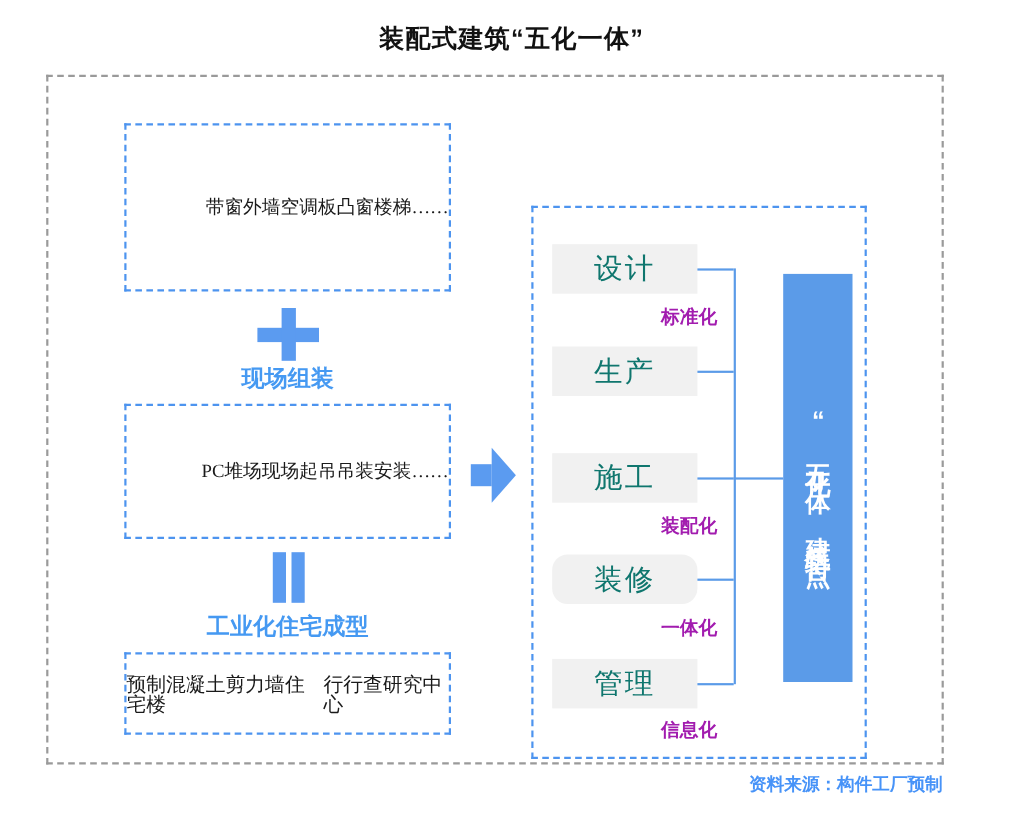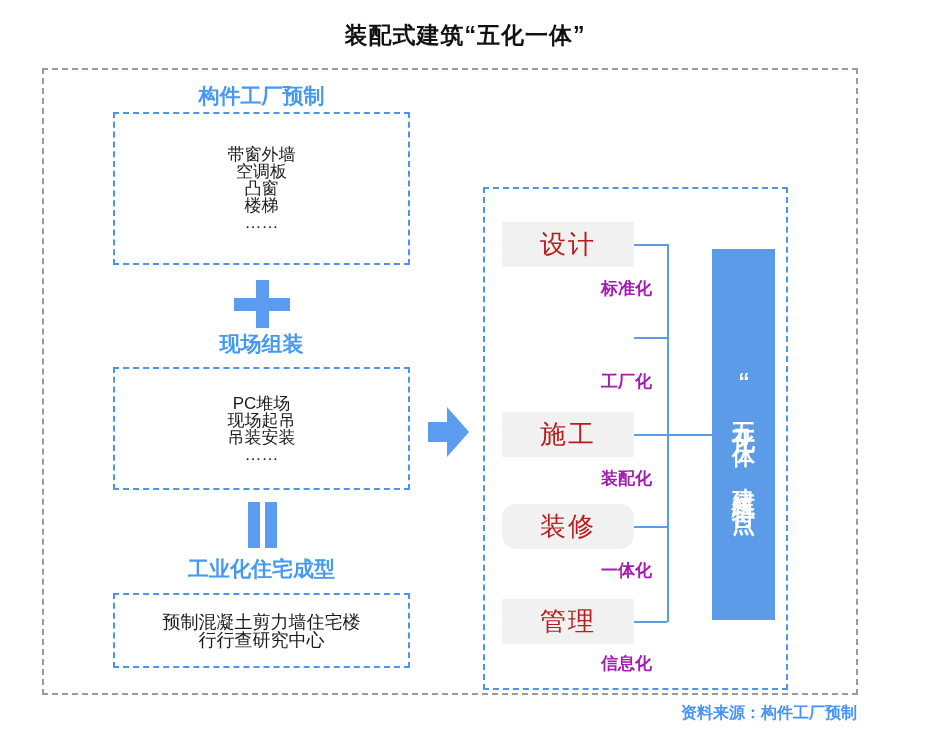--- a/index.html
+++ b/index.html
@@ -22,21 +22,21 @@
   }
 
   
   .flow-heading{
     left:113px;width:297px;text-align:center;
     font-size:21px;font-weight:bold;color:var(--accent-blue,#4599F2);
   }
   .flow-box{
     left:113px;width:293px;
     border:2px dashed var(--dashed-border-blue,#4D94EF);
-    display:flex;flex-direction:column;justify-content:center;align-items:center;
+    display:flex;justify-content:flex-end;align-items:center;font-family:Liberation Serif, serif;
   }
   .flow-item{font-size:17px;color:#1a1a1a;line-height:1;}
   .flow-item.big{font-size:18px;}
 
   
   #plus-icon{left:234px;top:280px;width:56px;height:48px;}
   #plus-icon::before{content:"";position:absolute;left:0;top:18px;width:56px;height:13px;background:var(--shape-blue,#5B9BF0);}
   #plus-icon::after{content:"";position:absolute;left:22px;top:0;width:13px;height:48px;background:var(--shape-blue,#5B9BF0);}
 
   
@@ -53,21 +53,21 @@
 
   
   #right-panel{
     left:483px;top:187px;width:301px;height:499px;
     border:2px dashed var(--dashed-border-blue,#4D94EF);
   }
   .stage-box{
     position:absolute;left:17px;width:132px;height:45px;
     background:var(--stage-box-gray,#F1F1F1);
     display:flex;align-items:center;justify-content:center;
-    font-size:26px;color:#b91c1c;letter-spacing:2px;
+    font-size:26px;color:#0f766e;letter-spacing:2px;
   }
   .stage-label{
     position:absolute;left:17px;width:150px;text-align:right;
     font-size:17px;font-weight:600;color:#a21caf;
   }
   .connector-h{position:absolute;height:2px;background:var(--panel-blue,#5B9BE8);}
   .connector-v{position:absolute;width:2px;background:var(--panel-blue,#5B9BE8);}
   #result-box{
     position:absolute;left:227px;top:60px;width:63px;height:371px;
     background:var(--panel-blue,#5B9BE8);
@@ -86,21 +86,20 @@
 </style>
 </head>
 <body>
 
 <div id="page">
 
   <div id="title" class="abs">装配式建筑“五化一体”</div>
 
   <div id="outer-frame" class="abs"></div>
 
-  <div class="flow-heading abs" style="top:82px;">构件工厂预制</div>
   <div class="flow-box abs" style="top:112px;height:149px;">
     <div class="flow-item">带窗外墙</div>
     <div class="flow-item">空调板</div>
     <div class="flow-item">凸窗</div>
     <div class="flow-item">楼梯</div>
     <div class="flow-item">……</div>
   </div>
 
   <div id="plus-icon" class="abs"></div>
 
@@ -125,21 +124,23 @@
     <div class="head"></div>
   </div>
 
   <div id="right-panel" class="abs">
 
     <div class="stage-box" style="top:33px;">
       <span>设计</span>
     </div>
     <div class="stage-label" style="top:88px;">标准化</div>
 
-    <div class="stage-label" style="top:181px;">工厂化</div>
+    <div class="stage-box" style="top:126px;">
+      <span>生产</span>
+    </div>
 
     <div class="stage-box" style="top:223px;">
       <span>施工</span>
     </div>
     <div class="stage-label" style="top:278px;">装配化</div>
 
     <div class="stage-box" style="top:315px;border-radius:14px;">
       <span>装修</span>
     </div>
     <div class="stage-label" style="top:370px;">一体化</div>

